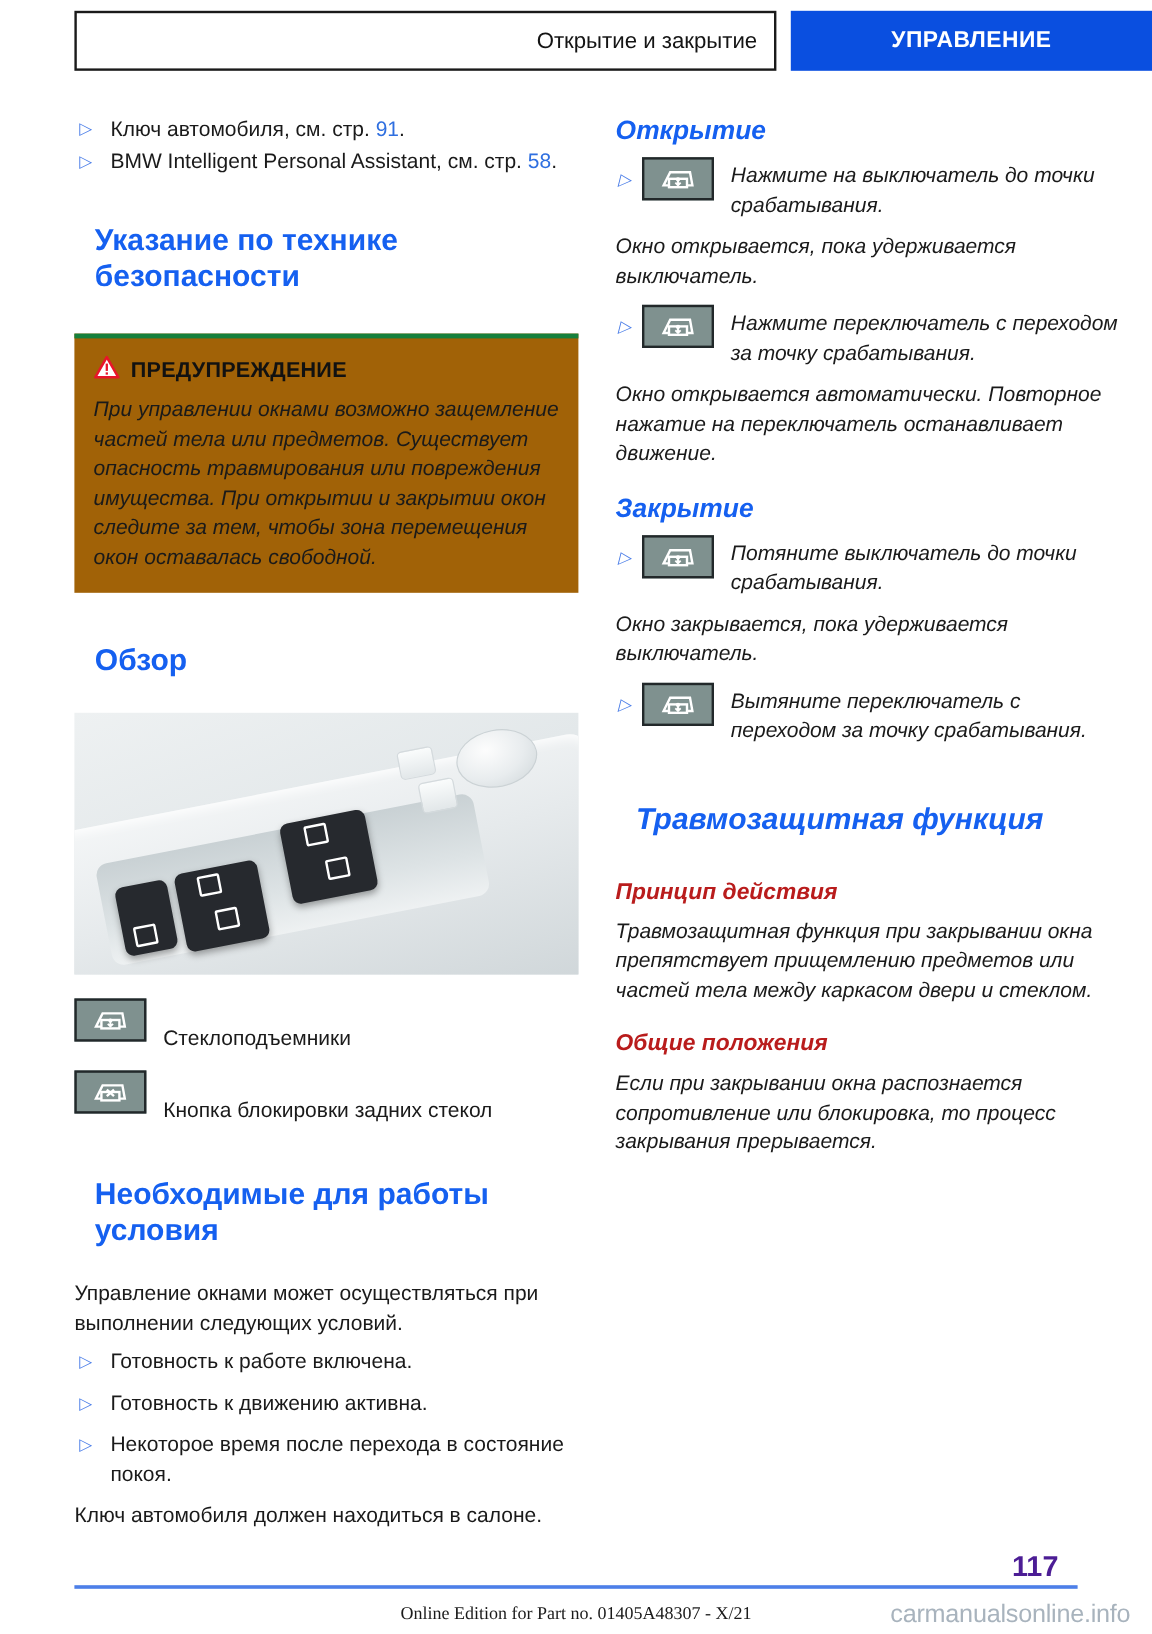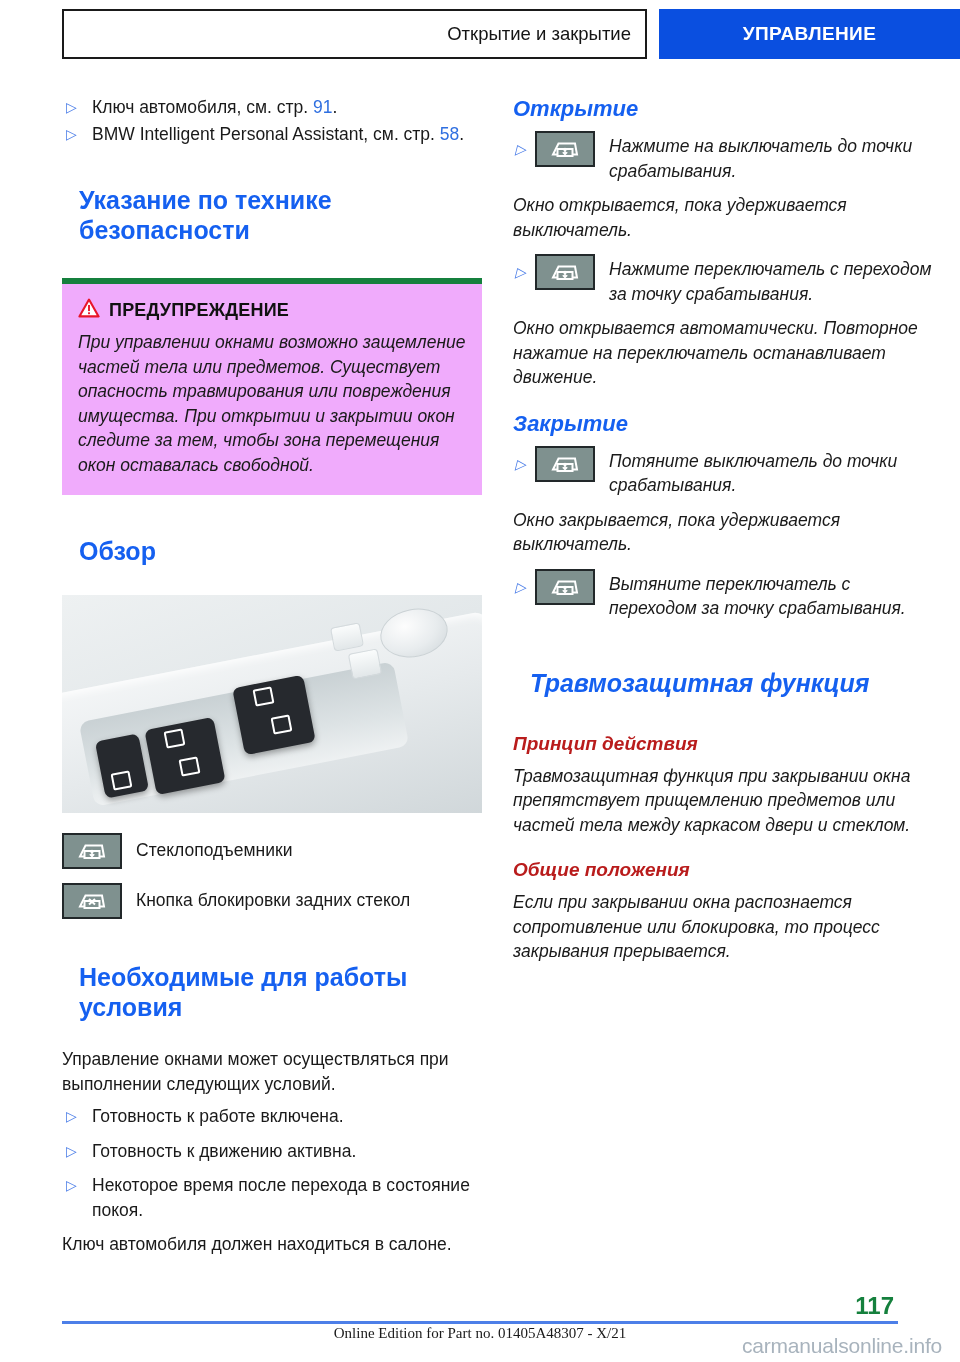--- a/index.html
+++ b/index.html
@@ -117,22 +117,22 @@
   h3.h-minor {
     margin: 0;
     font-size: 19px;
     line-height: 25px;
     font-weight: bold;
     color: #b91c1c;
   }
 
   
   .warning {
-    background: #f0abfc;
-    border-top: 6px solid #15803d;
+    background: #a16207;
+    border-top: 4px solid #15803d;
     padding: 14px 16px 18px 16px;
     box-sizing: border-box;
     width: 420px;
   }
   .warning-head {
     display: flex;
     align-items: center;
     gap: 9px;
     margin-bottom: 8px;
   }
@@ -218,20 +218,21 @@
   .legend-row {
     display: flex;
     align-items: flex-start;
     margin-bottom: 14px;
   }
   .legend-row .lbl {
     font-size: 17.5px;
     line-height: 24.5px;
     padding-left: 14px;
     padding-top: 5px;
+    margin-top: 16px;
   }
 
   .icon-box {
     flex: 0 0 auto;
     width: 60px;
     height: 36px;
     background: #7f918f;
     border: 2px solid #22282a;
     box-sizing: border-box;
     display: flex;
@@ -263,38 +264,38 @@
 
   
   .footer {
     position: absolute;
     left: 0; bottom: 0;
     width: 960px;
     height: 95px;
   }
   .folio {
     position: absolute;
-    right: 66px;
+    right: 78px;
     bottom: 42px;
     font-size: 24px;
     font-weight: bold;
-    color: #15803d;
+    color: #4c1d95;
   }
   .footer-rule {
     position: absolute;
     left: 62px;
     bottom: 38px;
     width: 836px;
     height: 3px;
     background: #4d7fe8;
   }
   .footer-note {
     position: absolute;
     left: 0;
-    bottom: 20px;
+    bottom: 8px;
     width: 960px;
     text-align: center;
     font-size: 15px;
     font-family: "Liberation Serif", serif;
     color: #1a1a1a;
   }
   .watermark {
     position: absolute;
     right: 18px;
     bottom: 4px;

